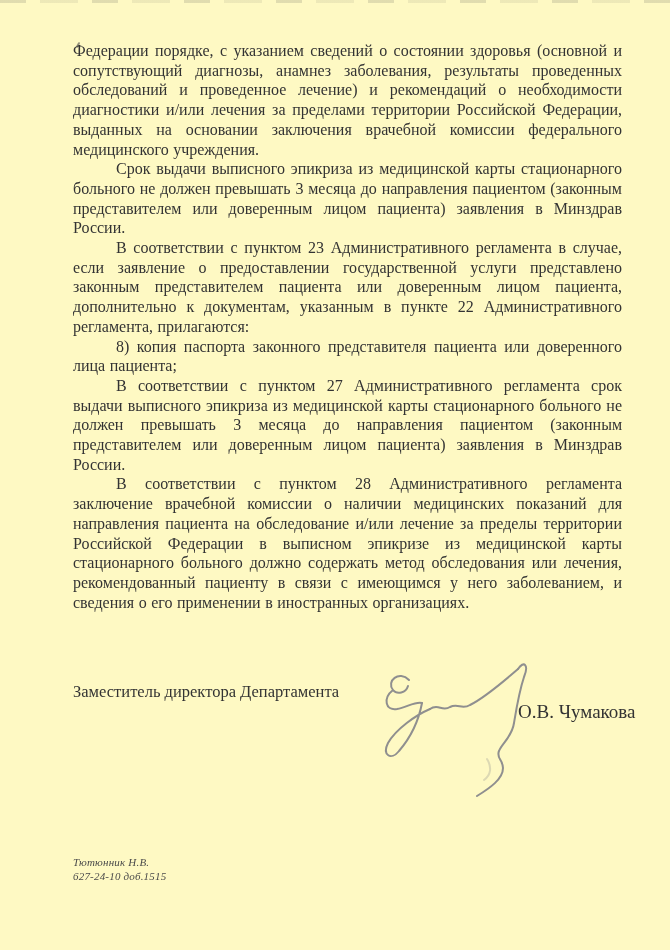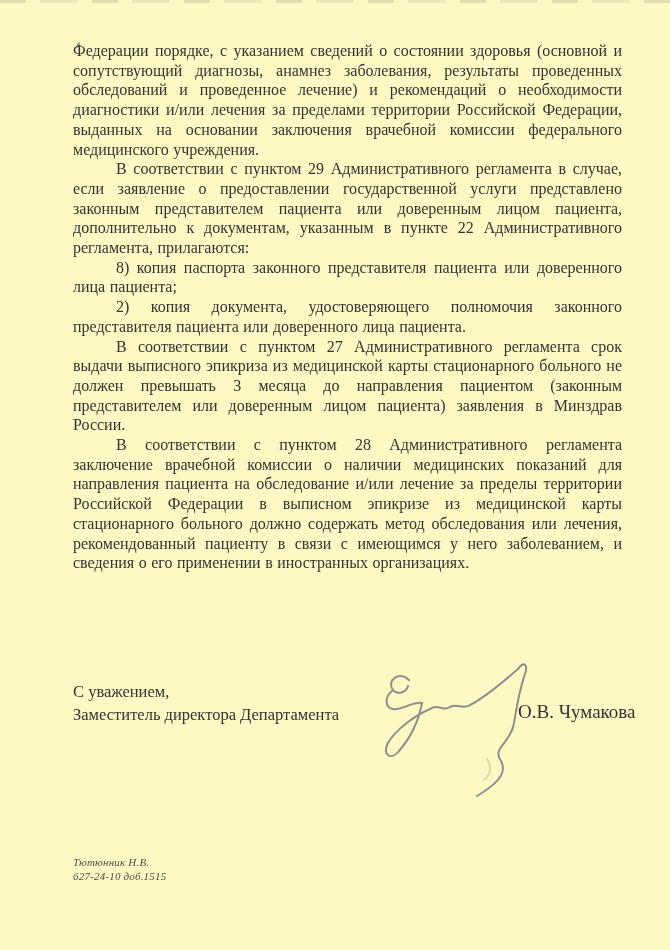--- a/index.html
+++ b/index.html
@@ -96,29 +96,28 @@
 </head>
 <body>
 
 <div class="page">
 
   <div class="scan-top-artifact"></div>
   <div class="stray-mark"></div>
 
   <div class="body-text">
     <p class="no-indent">Федерации порядке, с указанием сведений о состоянии здоровья (основной и сопутствующий диагнозы, анамнез заболевания, результаты проведенных обследований и проведенное лечение) и рекомендаций о необходимости диагностики и/или лечения за пределами территории Российской Федерации, выданных на основании заключения врачебной комиссии федерального медицинского учреждения.</p>
-    <p>В соответствии с пунктом 29 Административного регламента в случае, если заявление о предоставлении государственной услуги представлено законным представителем пациента или доверенным лицом пациента, дополнительно к документам, указанным в пункте 22 Административного регламента, прилагаются:</p>
+    <p>Срок выдачи выписного эпикриза из медицинской карты стационарного больного не должен превышать 3 месяца до направления пациентом (законным представителем или доверенным лицом пациента) заявления в Минздрав России.</p>
+    <p>В соответствии с пунктом 23 Административного регламента в случае, если заявление о предоставлении государственной услуги представлено законным представителем пациента или доверенным лицом пациента, дополнительно к документам, указанным в пункте 22 Административного регламента, прилагаются:</p>
     <p>8) копия паспорта законного представителя пациента или доверенного лица пациента;</p>
-    <p>2) копия документа, удостоверяющего полномочия законного представителя пациента или доверенного лица пациента.</p>
     <p>В соответствии с пунктом 27 Административного регламента срок выдачи выписного эпикриза из медицинской карты стационарного больного не должен превышать 3 месяца до направления пациентом (законным представителем или доверенным лицом пациента) заявления в Минздрав России.</p>
     <p>В соответствии с пунктом 28 Административного регламента заключение врачебной комиссии о наличии медицинских показаний для направления пациента на обследование и/или лечение за пределы территории Российской Федерации в выписном эпикризе из медицинской карты стационарного больного должно содержать метод обследования или лечения, рекомендованный пациенту в связи с имеющимся у него заболеванием, и сведения о его применении в иностранных организациях.</p>
   </div>
 
   <div class="closing-left">
-    <div>С уважением,</div>
     <div>Заместитель директора Департамента</div>
   </div>
 
   <div class="signature-wrap">
     <svg width="160" height="142" viewBox="0 0 160 142" xmlns="http://www.w3.org/2000/svg">
       <g fill="none" stroke="#8f8f8f" stroke-width="2" stroke-linecap="round" stroke-linejoin="round">
 
         <path d="M 37 21 C 27 11, 14 22, 21 31 C 25 36, 34 34, 36 27
                  M 21 31 C 11 39, 13 52, 25 50 C 35 48, 44 42, 50 44"></path>
         <path d="M 50 44 C 47 60, 39 78, 27 92 C 19 102, 10 96, 16 84

